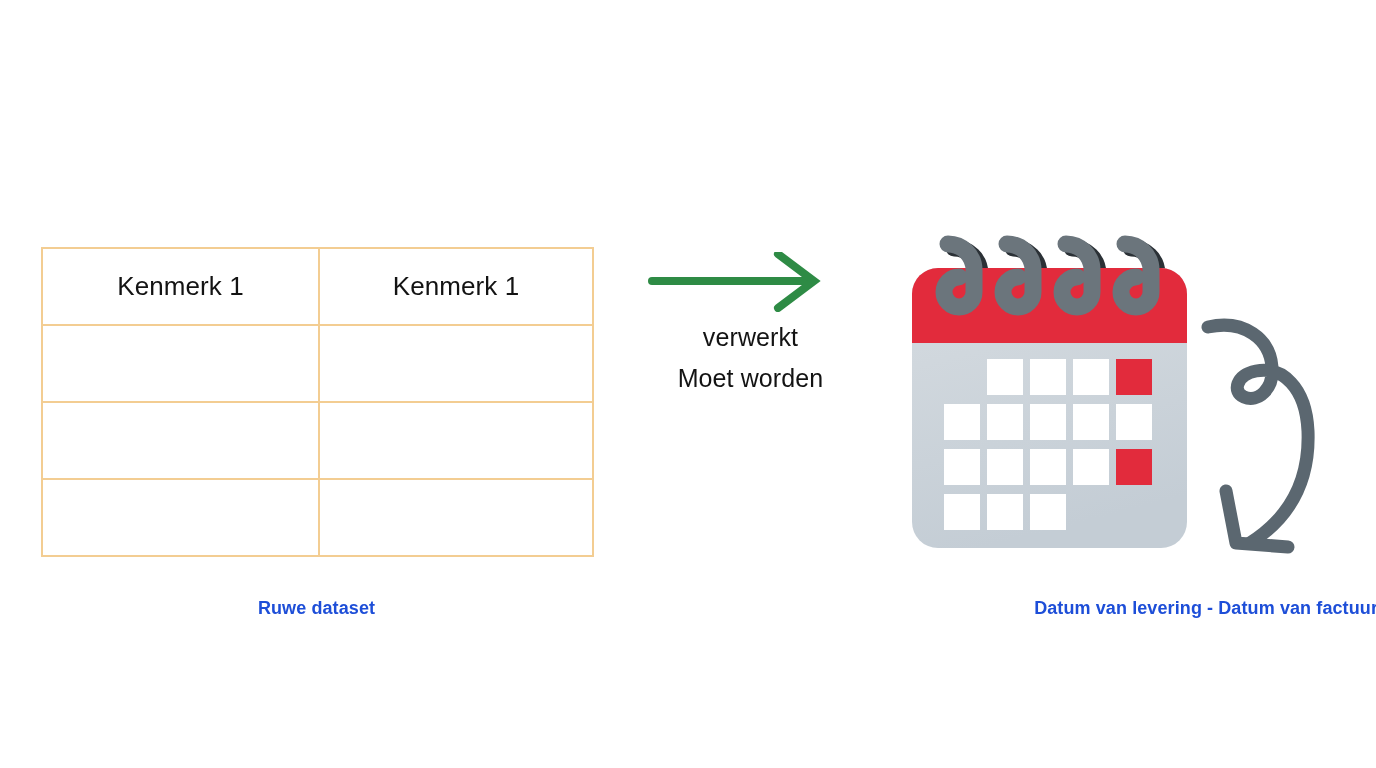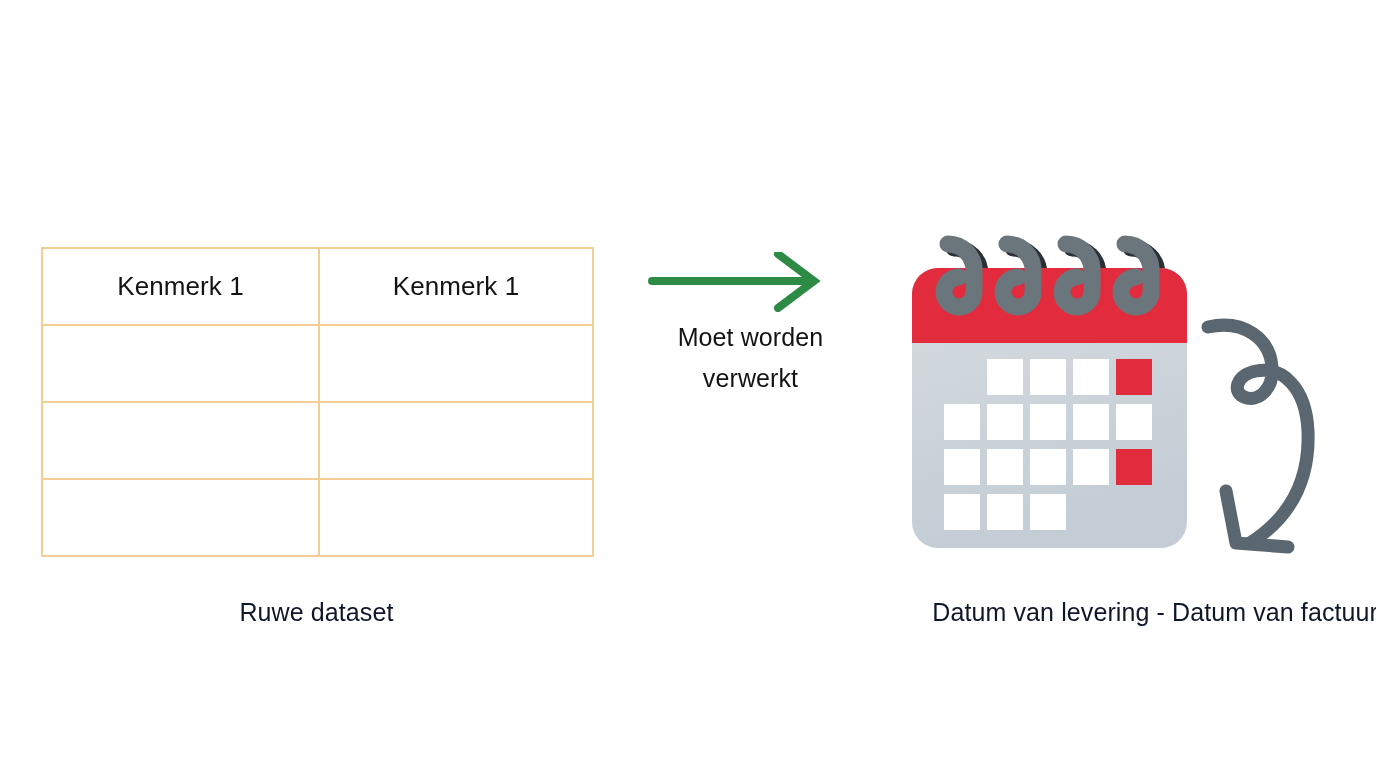--- a/index.html
+++ b/index.html
@@ -49,23 +49,23 @@
   table.dataset th {
     font-weight: 400;
     font-size: 26px;
     letter-spacing: 0.1px;
     color: #131313;
   }
   table.dataset col.c1 { width: 277px; }
   table.dataset col.c2 { width: 274px; }
 
   .caption {
-    font-size: 25px;
-    font-weight: 400;
-    color: #0f172a;
+    font-size: 18px;
+    font-weight: 700;
+    color: #1d4ed8;
     text-align: center;
     letter-spacing: 0.1px;
     white-space: nowrap;
   }
   .caption-dataset {
     position: absolute;
     left: 13px;
     top: 598px;
     width: 551px;
   }
@@ -158,22 +158,22 @@
   </div>
 
   <div class="caption caption-dataset">Ruwe dataset</div>
 
   <div class="transform-block">
     <svg class="green-arrow" viewBox="0 0 180 60">
       <path d="M4 29 H158" stroke="#2e8b45" stroke-width="8" fill="none" stroke-linecap="round"></path>
       <path d="M130 2 L166 29 L130 56" stroke="#2e8b45" stroke-width="8" fill="none" stroke-linecap="round" stroke-linejoin="miter"></path>
     </svg>
     <div class="transform-label">
+      <div>verwerkt</div>
       <div>Moet worden</div>
-      <div>verwerkt</div>
     </div>
   </div>
 
   <div class="calendar-wrap">
     <svg class="calendar-svg" width="290" height="320" viewBox="0 0 290 320">
       <defs>
         <linearGradient id="bodyGrad" x1="0" y1="0" x2="0.25" y2="1">
           <stop offset="0%" stop-color="#d6dce1"></stop>
           <stop offset="100%" stop-color="#c4cdd5"></stop>
         </linearGradient>

